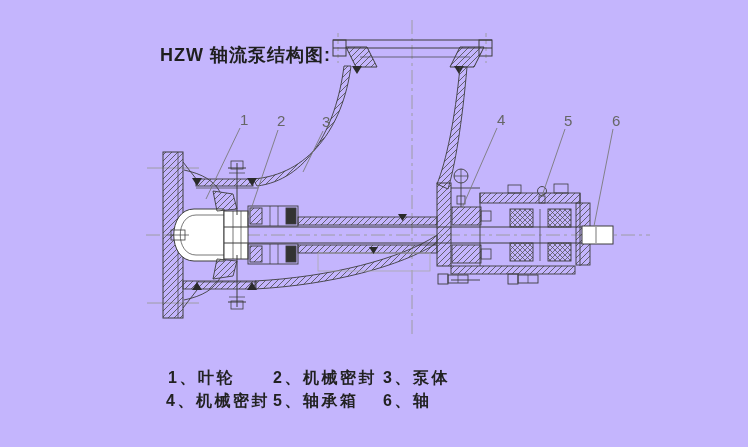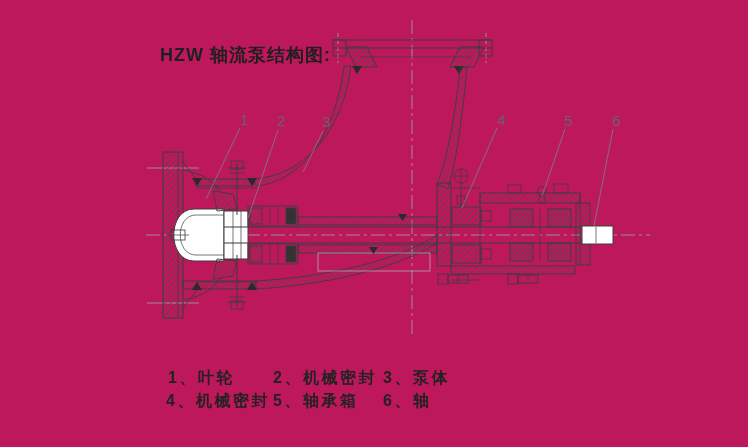--- a/index.html
+++ b/index.html
@@ -1,16 +1,16 @@
 <!DOCTYPE html>
 <html><head>
 <meta charset="utf-8">
 <style>
   html,body{margin:0;padding:0;background:#fff;}
-  .page{position:relative;width:748px;height:447px;background:#be185d;overflow:hidden;
+  .page{position:relative;width:748px;height:447px;background:#c4b5fd;overflow:hidden;
         font-family:"Liberation Sans","DejaVu Sans",sans-serif;}
   svg{display:block;}
   .t-title{font-size:18px;font-weight:bold;letter-spacing:1px;}
   .t-callout{font-size:15px;}
   .t-legend{font-size:16px;font-weight:bold;letter-spacing:2.5px;}
 </style>
 </head>
 <body>
 
 <div class="page">

